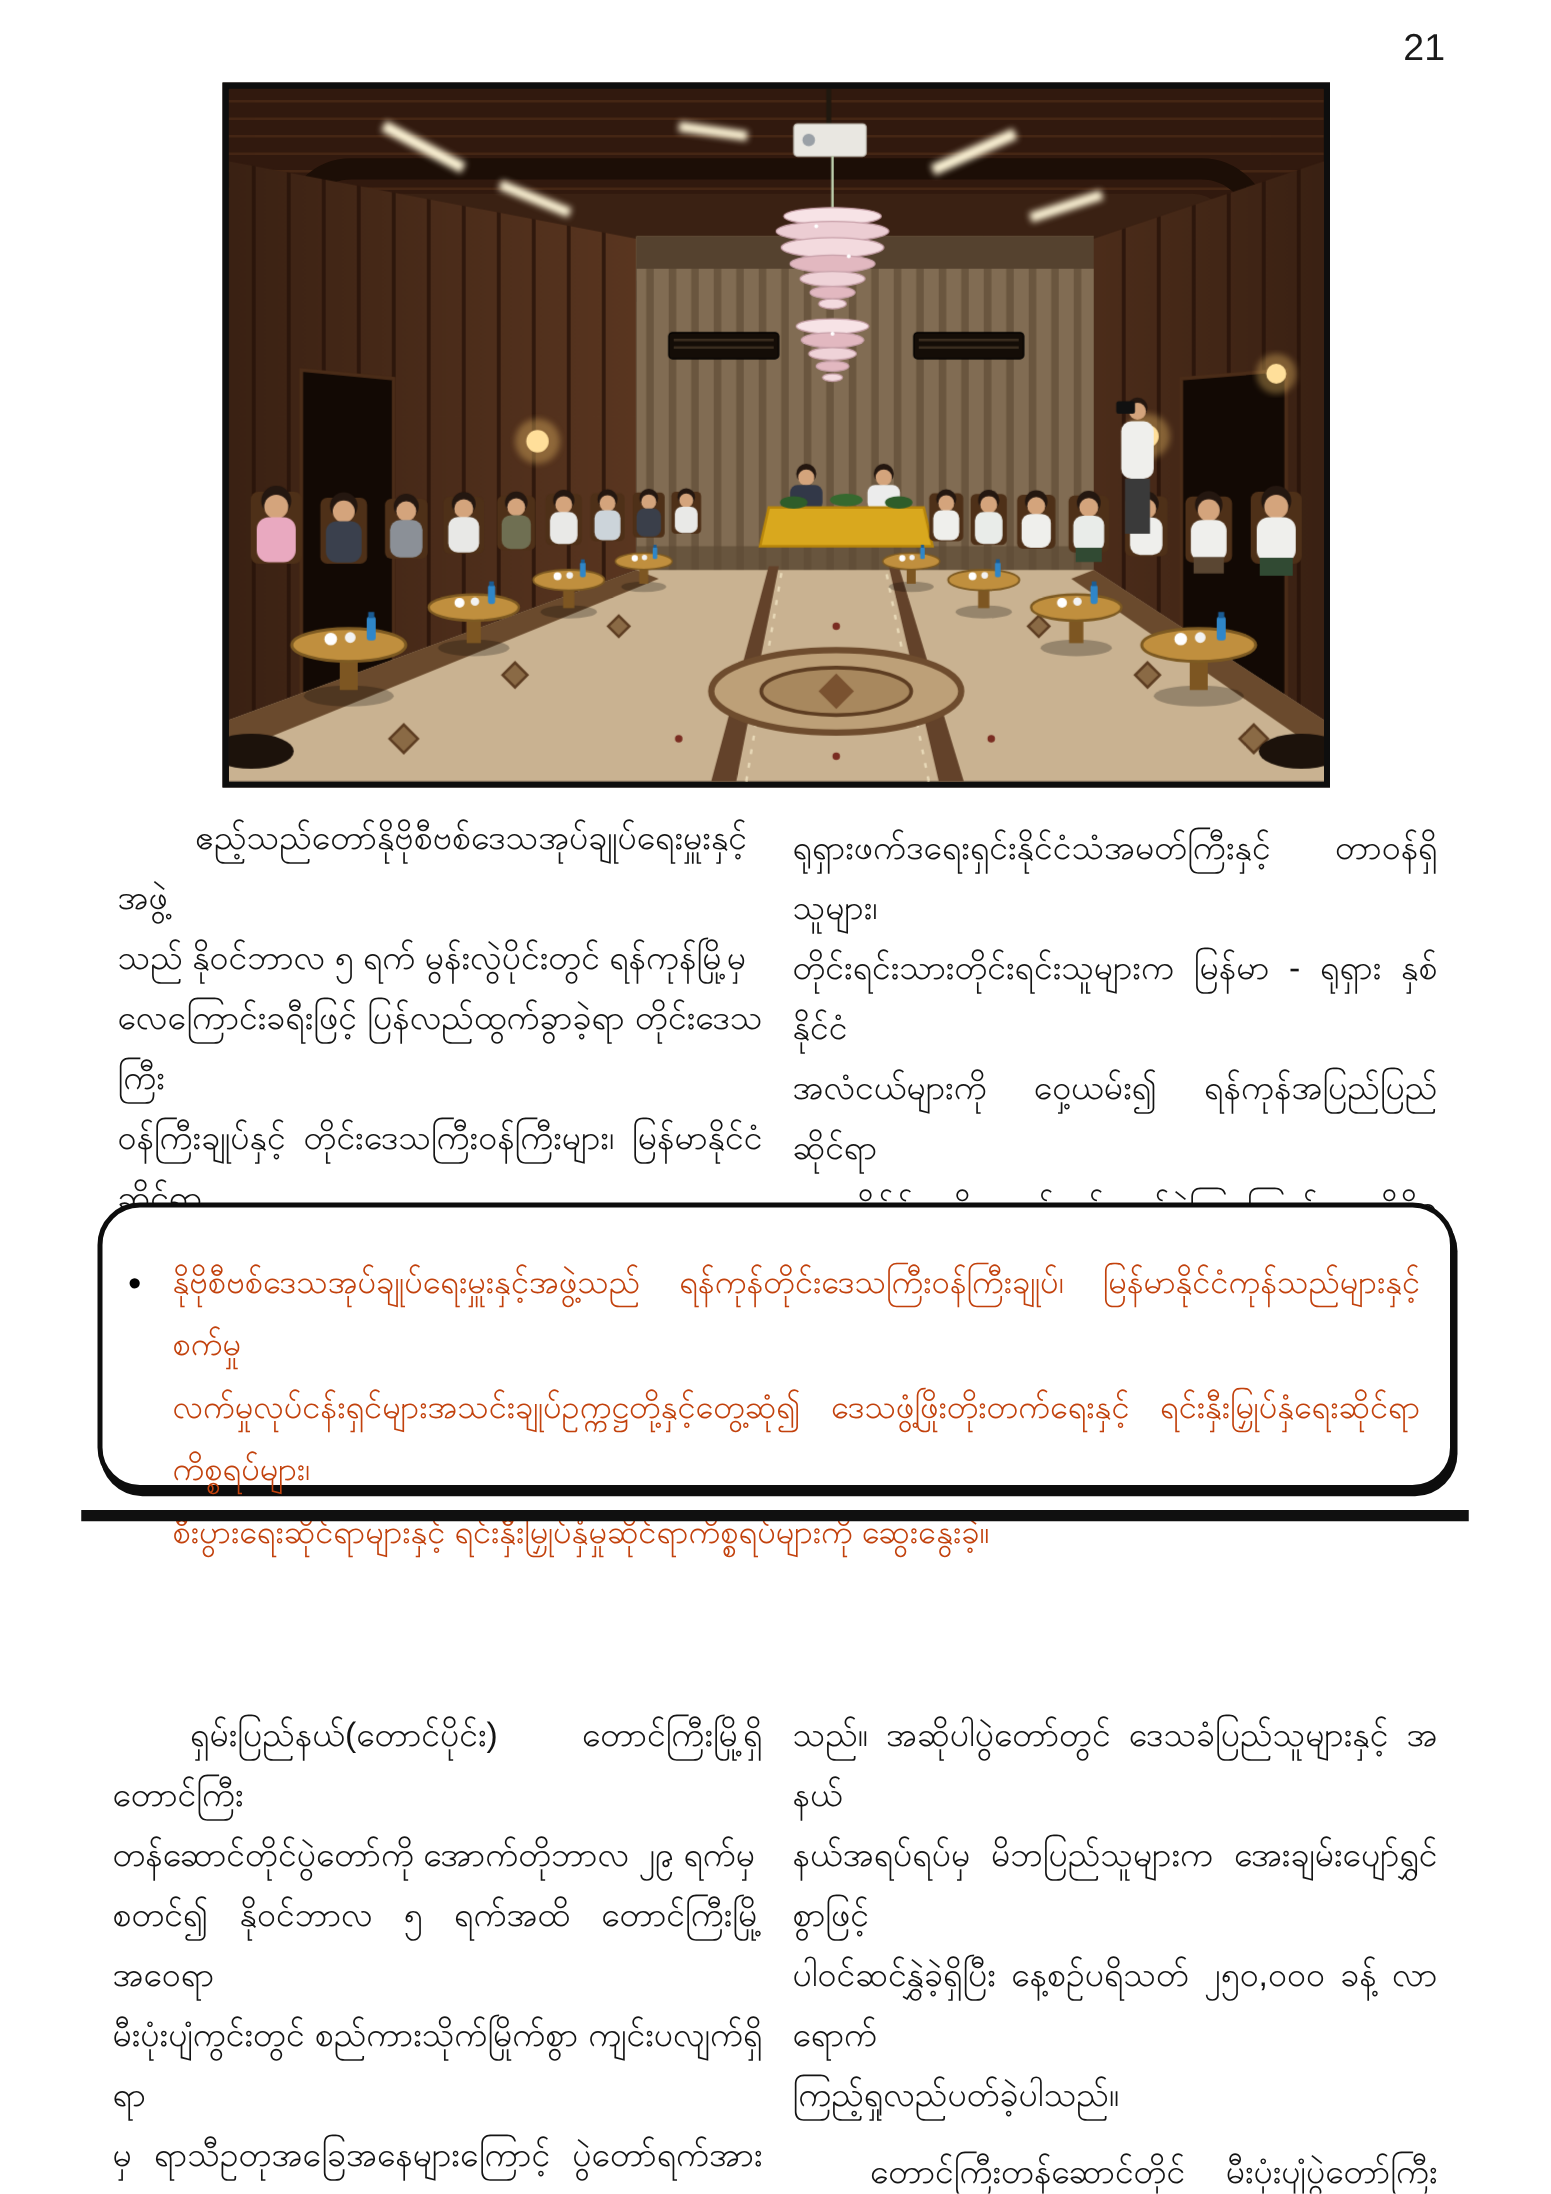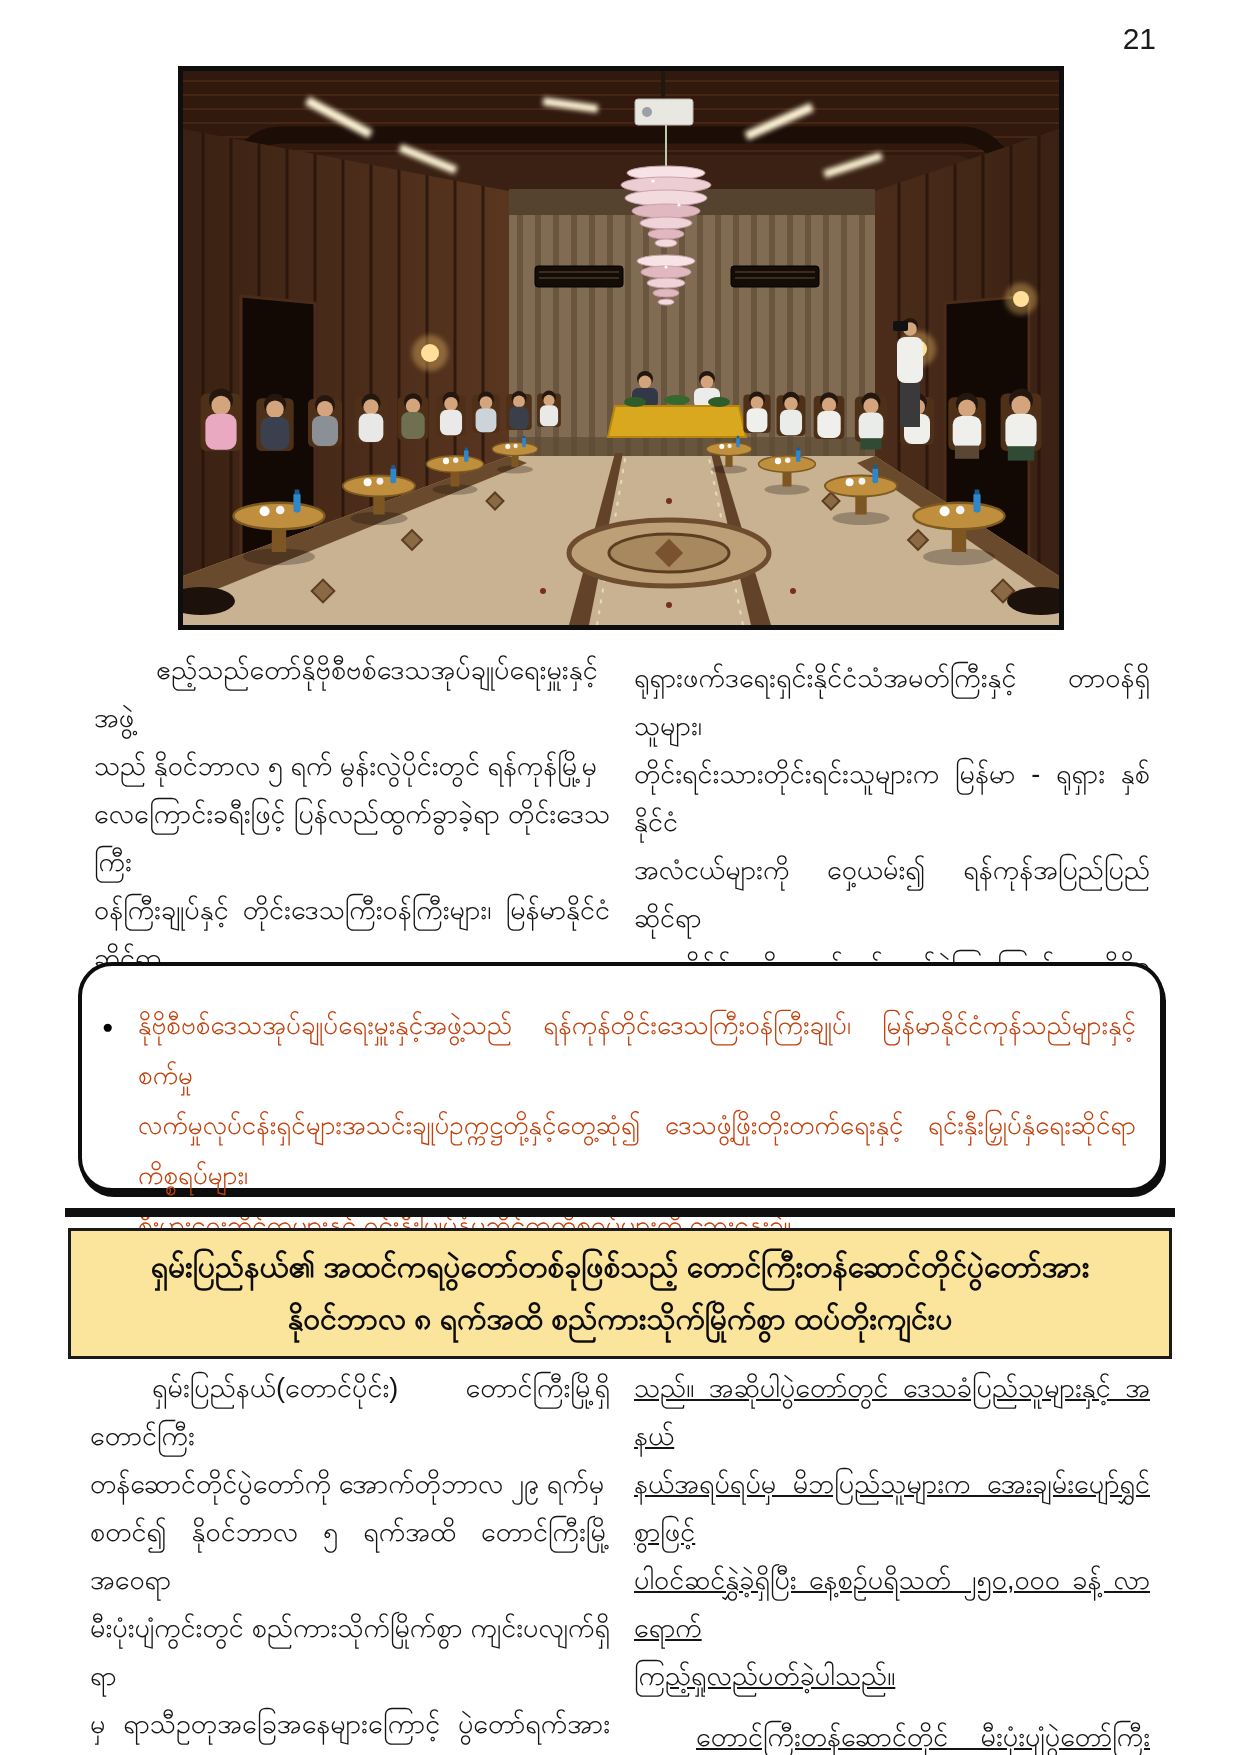--- a/index.html
+++ b/index.html
@@ -27,21 +27,21 @@
   .hbox .btext{flex:1;font-size:26px;font-weight:normal;line-height:50px;white-space:pre-line;text-align:justify;color:#c2410c;}
   .divider{left:65px;top:1208px;width:1110px;height:9px;background:#101010;}
   .headline{
     left:68px;top:1228px;width:1104px;box-sizing:border-box;
     background:#fbe49c;border:3px solid #1a1a1a;
     text-align:center;font-weight:bold;font-size:30px;line-height:52px;
     padding:10px 26px 11px;white-space:pre-line;color:#0d0d0d;
   }
   .bot-left{left:90px;top:1364px;width:520px;}
   .bot-right{left:634px;top:1364px;width:516px;}
-  .bot-right .para{margin-bottom:13px;text-decoration:underline;}
+  .bot-right .para{margin-bottom:13px;}
 </style>
 </head>
 <body>
 
 <div class="page">
 
   <div class="abs pagenum">21</div>
 
   <figure class="abs photo" style="margin:0">
     <svg viewBox="0 0 876 554" role="img" aria-label="Meeting hall with wood-panelled walls, pink crystal chandelier, brown curtains, delegates seated in rows along both sides with small gold side tables holding teacups and blue water bottles, two officials at a gold-cloth table at the far end, ornate beige and brown carpet">
@@ -373,22 +373,20 @@
 
   <section class="abs hbox">
     <span class="bullet">●</span>
     <div class="btext">နိုဗိုစီဗစ်ဒေသအုပ်ချုပ်ရေးမှူးနှင့်အဖွဲ့သည်  ရန်ကုန်တိုင်းဒေသကြီးဝန်ကြီးချုပ်၊  မြန်မာနိုင်ငံကုန်သည်များနှင့်  စက်မှု
 လက်မှုလုပ်ငန်းရှင်များအသင်းချုပ်ဥက္ကဋ္ဌတို့နှင့်တွေ့ဆုံ၍  ဒေသဖွံ့ဖြိုးတိုးတက်ရေးနှင့်  ရင်းနှီးမြှုပ်နှံရေးဆိုင်ရာကိစ္စရပ်များ၊
 စီးပွားရေးဆိုင်ရာများနှင့်  ရင်းနှီးမြှုပ်နှံမှုဆိုင်ရာကိစ္စရပ်များကို  ဆွေးနွေးခဲ့။</div>
   </section>
 
   <div class="abs divider"></div>
 
-  <header class="abs headline">ရှမ်းပြည်နယ်၏ အထင်ကရပွဲတော်တစ်ခုဖြစ်သည့် တောင်ကြီးတန်ဆောင်တိုင်ပွဲတော်အား
-နိုဝင်ဘာလ ၈ ရက်အထိ စည်ကားသိုက်မြိုက်စွာ ထပ်တိုးကျင်းပ</header>
 
   <section class="abs col bot-left">
     <p class="para indent">ရှမ်းပြည်နယ်(တောင်ပိုင်း) တောင်ကြီးမြို့ရှိ တောင်ကြီး
 တန်ဆောင်တိုင်ပွဲတော်ကို  အောက်တိုဘာလ  ၂၉  ရက်မှ
 စတင်၍ နိုဝင်ဘာလ ၅ ရက်အထိ တောင်ကြီးမြို့ အဝေရာ
 မီးပုံးပျံကွင်းတွင်  စည်ကားသိုက်မြိုက်စွာ  ကျင်းပလျက်ရှိရာ
 မှ   ရာသီဥတုအခြေအနေများကြောင့်  ပွဲတော်ရက်အား  ၃
 ရက်တိုးကာ  နိုဝင်ဘာလ  ၈  ရက်အထိ  ကျင်းပပြုလုပ်ခဲ့ပါ</p>
   </section>
 

